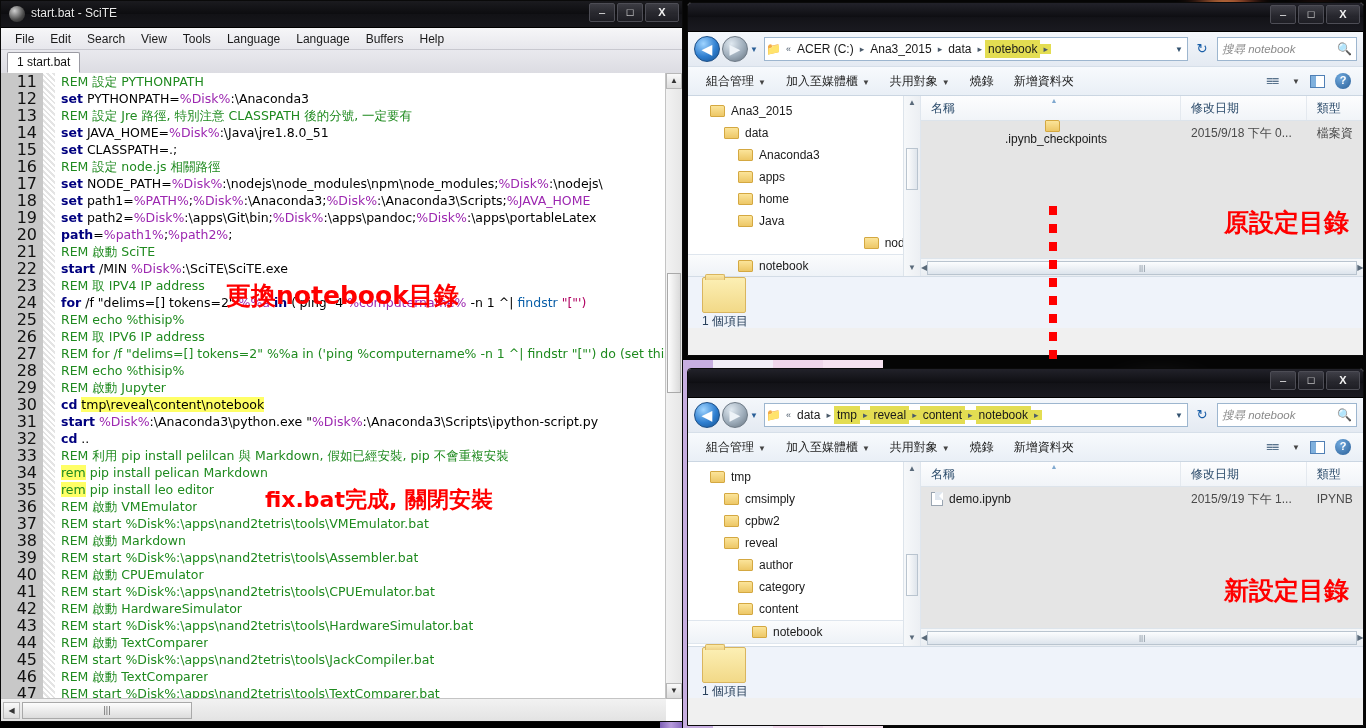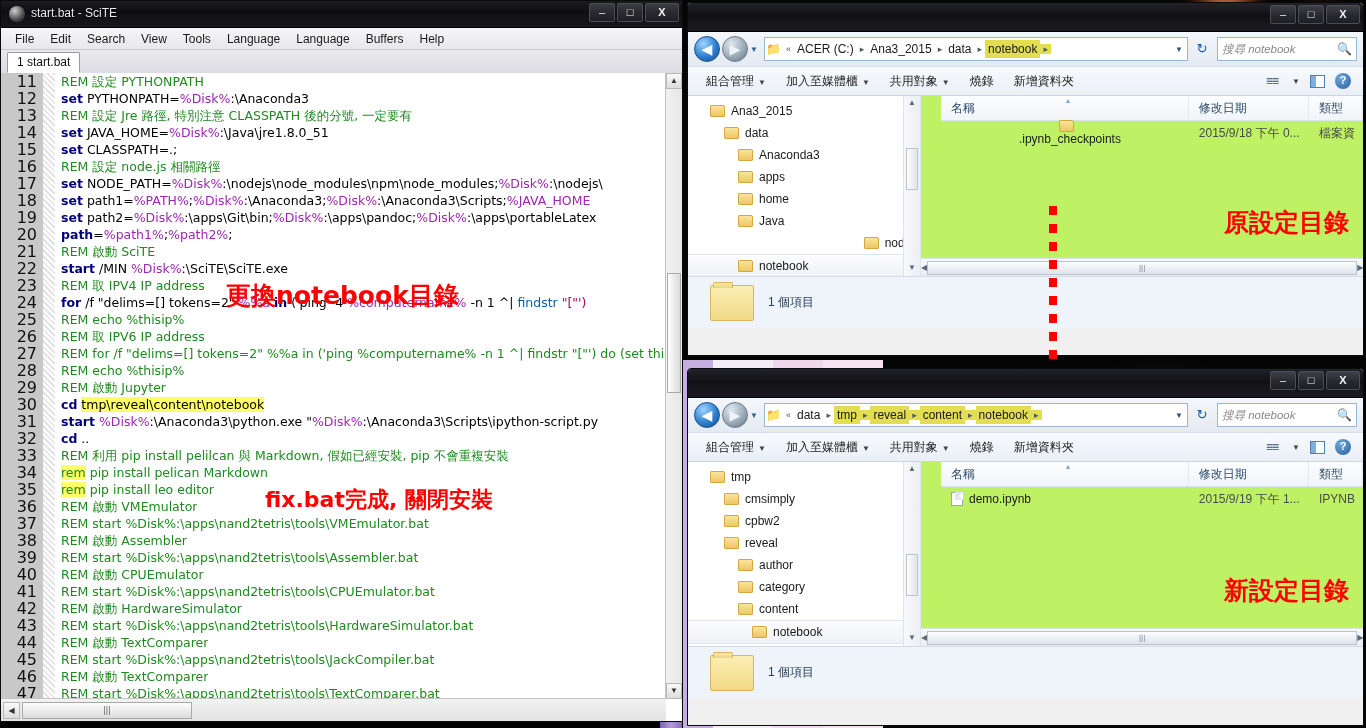--- a/index.html
+++ b/index.html
@@ -187,21 +187,21 @@
   .file-ico:after{content:"";position:absolute;right:-1px;top:-1px;border-width:4px;
     border-style:solid;border-color:#dfe6ee #fff #dfe6ee #dfe6ee;}
   .navpane-scroll{
     position:absolute;right:0;top:0;bottom:0;width:16px;
     background:linear-gradient(to right,#f6f8fa,#eceff3);border-left:1px solid #dde4eb;
   }
   .nps-arrow{height:15px;font-size:8px;text-align:center;line-height:14px;color:#5a6a7a;}
   .nps-thumb{position:absolute;left:2px;right:2px;height:42px;
     background:linear-gradient(to right,#fdfdfd,#dfe5ec);border:1px solid #b9c4cf;
     box-sizing:border-box;}
-  .listpane{flex:1;position:relative;background:#bef264;overflow:hidden;padding-left:20px;}
+  .listpane{flex:1;position:relative;background:#e5e5e5;overflow:hidden;}
   .colhdr{
     height:24px;display:flex;align-items:center;
     background:linear-gradient(to bottom,#fdfdfe,#f1f4f8);
     border-bottom:1px solid #dde4eb;font-size:12px;color:#2a4a6a;
   }
   .col{padding-left:10px;box-sizing:border-box;border-right:1px solid #e4e9ef;
     height:100%;display:flex;align-items:center;position:relative;}
   .col-sortarrow{position:absolute;left:50%;top:1px;font-size:7px;color:#7fa8cf;}
   .row{height:24px;display:flex;align-items:center;font-size:12px;color:#1a1a1a;}
   .row .cell{padding-left:10px;box-sizing:border-box;display:flex;align-items:center;
@@ -210,21 +210,21 @@
     position:absolute;left:0;right:0;bottom:0;height:17px;
     background:linear-gradient(to bottom,#f6f8fa,#e9edf2);border-top:1px solid #dde4eb;
     display:flex;align-items:center;
   }
   .lhs-arrow{width:14px;font-size:8px;text-align:center;color:#5a6a7a;}
   .lhs-thumb{height:14px;flex:0 0 auto;width:430px;
     background:linear-gradient(to bottom,#fcfdfe,#dde4ec);border:1px solid #b9c4cf;
     box-sizing:border-box;font-size:8px;color:#7a8794;text-align:center;line-height:12px;}
   .statusbar{
     height:52px;background:#eff3fa;border-top:1px solid #d3dce6;
-    display:flex;align-items:center;padding-left:22px;box-sizing:border-box;
+    display:flex;align-items:flex-start;padding-left:14px;box-sizing:border-box;flex-direction:column;
   }
   .status-folder{
     width:44px;height:36px;margin-right:14px;position:relative;flex:0 0 auto;
     background:linear-gradient(to bottom,#fcefb4,#f2d988);
     border:1px solid #d9b55f;border-radius:2px;box-sizing:border-box;
   }
   .status-folder:before{content:"";position:absolute;left:2px;top:-4px;width:18px;height:5px;
     background:linear-gradient(to bottom,#fbe9a6,#eed289);border:1px solid #d9b55f;
     border-bottom:none;border-radius:2px 2px 0 0;}
   .status-text{font-size:12px;color:#28405c;}
@@ -415,21 +415,21 @@
           <div class="code-txt"><span class="c-rem">REM 啟動 VMEmulator</span></div>
         </div>
         <div class="code-row">
           <div class="gutter">37</div>
           <div class="fold"></div>
           <div class="code-txt"><span class="c-rem">REM start %Disk%:\apps\nand2tetris\tools\VMEmulator.bat</span></div>
         </div>
         <div class="code-row">
           <div class="gutter">38</div>
           <div class="fold"></div>
-          <div class="code-txt"><span class="c-rem">REM 啟動 Assembler</span></div>
+          <div class="code-txt"><span class="c-rem">REM 啟動 Markdown</span></div>
         </div>
         <div class="code-row">
           <div class="gutter">39</div>
           <div class="fold"></div>
           <div class="code-txt"><span class="c-rem">REM start %Disk%:\apps\nand2tetris\tools\Assembler.bat</span></div>
         </div>
         <div class="code-row">
           <div class="gutter">40</div>
           <div class="fold"></div>
           <div class="code-txt"><span class="c-rem">REM 啟動 CPUEmulator</span></div>

